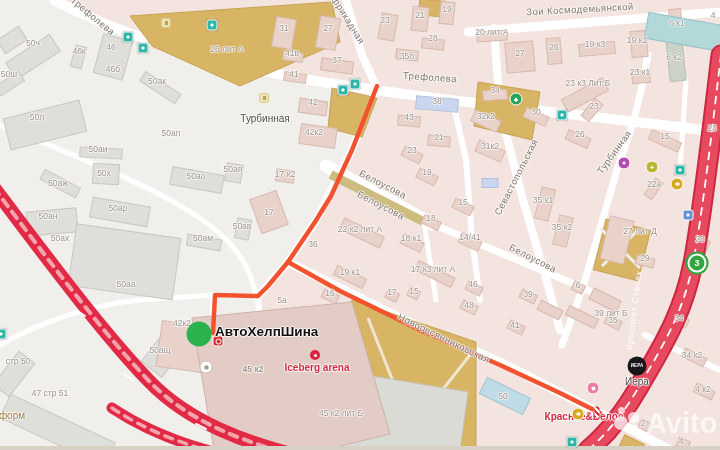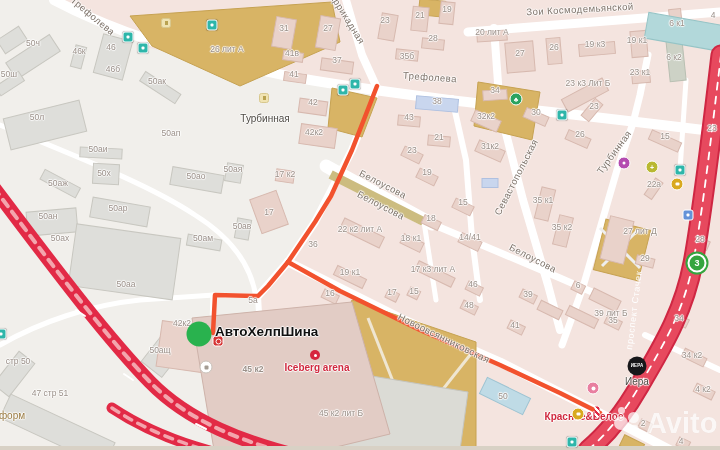--- a/index.html
+++ b/index.html
@@ -251,21 +251,21 @@
       <span class="blabel" style="left: 118px; top: 208px; transform: translate(-50%, -50%);">50ар</span>
       <span class="blabel" style="left: 126px; top: 284px; transform: translate(-50%, -50%);">50аа</span>
       <span class="blabel" style="left: 196px; top: 176px; transform: translate(-50%, -50%);">50ао</span>
       <span class="blabel" style="left: 233px; top: 169px; transform: translate(-50%, -50%);">50ая</span>
       <span class="blabel" style="left: 242px; top: 226px; transform: translate(-50%, -50%);">50ав</span>
       <span class="blabel" style="left: 203px; top: 238px; transform: translate(-50%, -50%);">50ам</span>
       <span class="blabel" style="left: 160px; top: 350px; transform: translate(-50%, -50%);">50ащ</span>
       <span class="blabel" style="left: 18px; top: 361px; transform: translate(-50%, -50%);">стр 50</span>
       <span class="blabel" style="left: 50px; top: 393px; transform: translate(-50%, -50%);">47 стр 51</span>
       <span class="blabel" style="left: 182px; top: 323px; transform: translate(-50%, -50%);">42к2</span>
-      <span class="blabel" style="left: 253px; top: 300px; transform: translate(-50%, -50%);">5а</span>
+      <span class="blabel" style="left: 282px; top: 300px; transform: translate(-50%, -50%);">5а</span>
       <span class="blabel" style="left: 284px; top: 28px; transform: translate(-50%, -50%);">31</span>
       <span class="blabel" style="left: 328px; top: 28px; transform: translate(-50%, -50%);">27</span>
       <span class="blabel" style="left: 385px; top: 20px; transform: translate(-50%, -50%);">23</span>
       <span class="blabel" style="left: 420px; top: 15px; transform: translate(-50%, -50%);">21</span>
       <span class="blabel" style="left: 447px; top: 9px; transform: translate(-50%, -50%);">19</span>
       <span class="blabel" style="left: 433px; top: 38px; transform: translate(-50%, -50%);">28</span>
       <span class="blabel" style="left: 407px; top: 56px; transform: translate(-50%, -50%);">35б</span>
       <span class="blabel" style="left: 337px; top: 60px; transform: translate(-50%, -50%);">37</span>
       <span class="blabel" style="left: 292px; top: 53px; transform: translate(-50%, -50%);">41в</span>
       <span class="blabel" style="left: 294px; top: 74px; transform: translate(-50%, -50%);">41</span>

